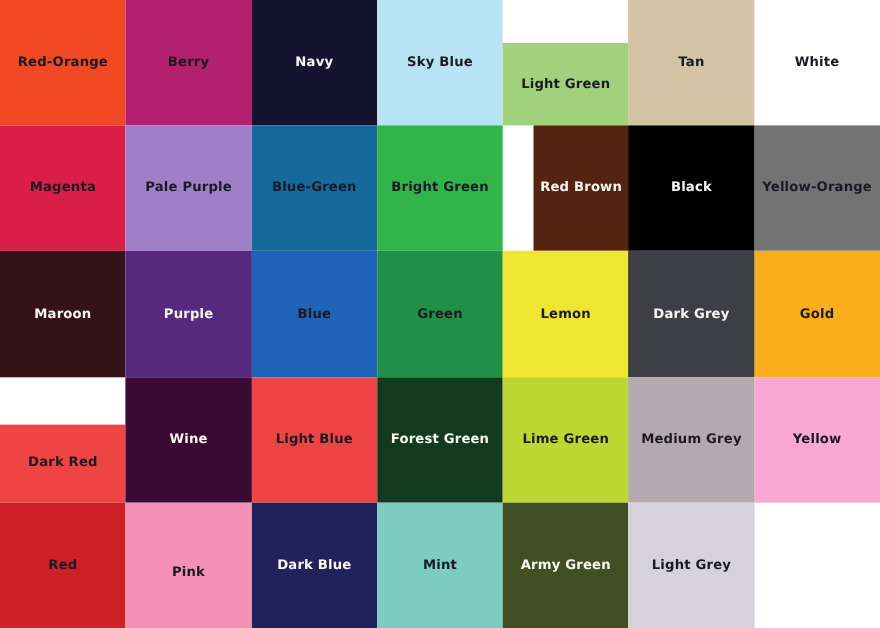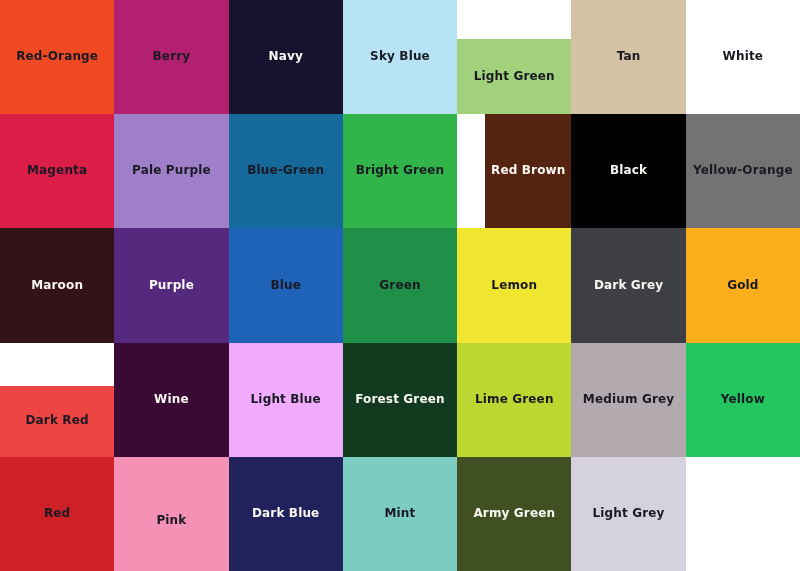--- a/index.html
+++ b/index.html
@@ -107,33 +107,33 @@
     </div>
     <div class="swatch" style="background-color: rgb(250, 174, 27);">
       <span class="swatch-label" style="color: rgb(26, 26, 36);">Gold</span>
     </div>
     <div class="swatch" style="background-color: #ef4444; margin-top: 43px;">
       <span class="swatch-label" style="color: rgb(26, 26, 36);">Dark Red</span>
     </div>
     <div class="swatch" style="background-color: rgb(58, 10, 53);">
       <span class="swatch-label" style="color: rgb(250, 247, 242);">Wine</span>
     </div>
-    <div class="swatch" style="background-color: #f0abfc; text-align: center;">
+    <div class="swatch" style="background-color: #ef4444; text-align: center;">
       <span class="swatch-label" style="color: rgb(26, 26, 36);">Light Blue</span>
     </div>
     <div class="swatch" style="background-color: rgb(18, 58, 31);">
       <span class="swatch-label" style="color: rgb(250, 247, 242);">Forest Green</span>
     </div>
     <div class="swatch" style="background-color: rgb(189, 215, 50);">
       <span class="swatch-label" style="color: rgb(26, 26, 36);">Lime Green</span>
     </div>
     <div class="swatch" style="background-color: rgb(179, 170, 176);">
       <span class="swatch-label" style="color: rgb(26, 26, 36);">Medium Grey</span>
     </div>
-    <div class="swatch" style="background-color: #22c55e;">
+    <div class="swatch" style="background-color: #f9a8d4;">
       <span class="swatch-label" style="color: rgb(26, 26, 36);">Yellow</span>
     </div>
     <div class="swatch" style="background-color: rgb(206, 32, 39);">
       <span class="swatch-label" style="color: rgb(26, 26, 36);">Red</span>
     </div>
     <div class="swatch" style="background-color: rgb(246, 145, 182);">
       <span class="swatch-label" style="color: rgb(26, 26, 36); margin-top: 14px;">Pink</span>
     </div>
     <div class="swatch" style="background-color: rgb(33, 33, 92);">
       <span class="swatch-label" style="color: rgb(250, 247, 242);">Dark Blue</span>

